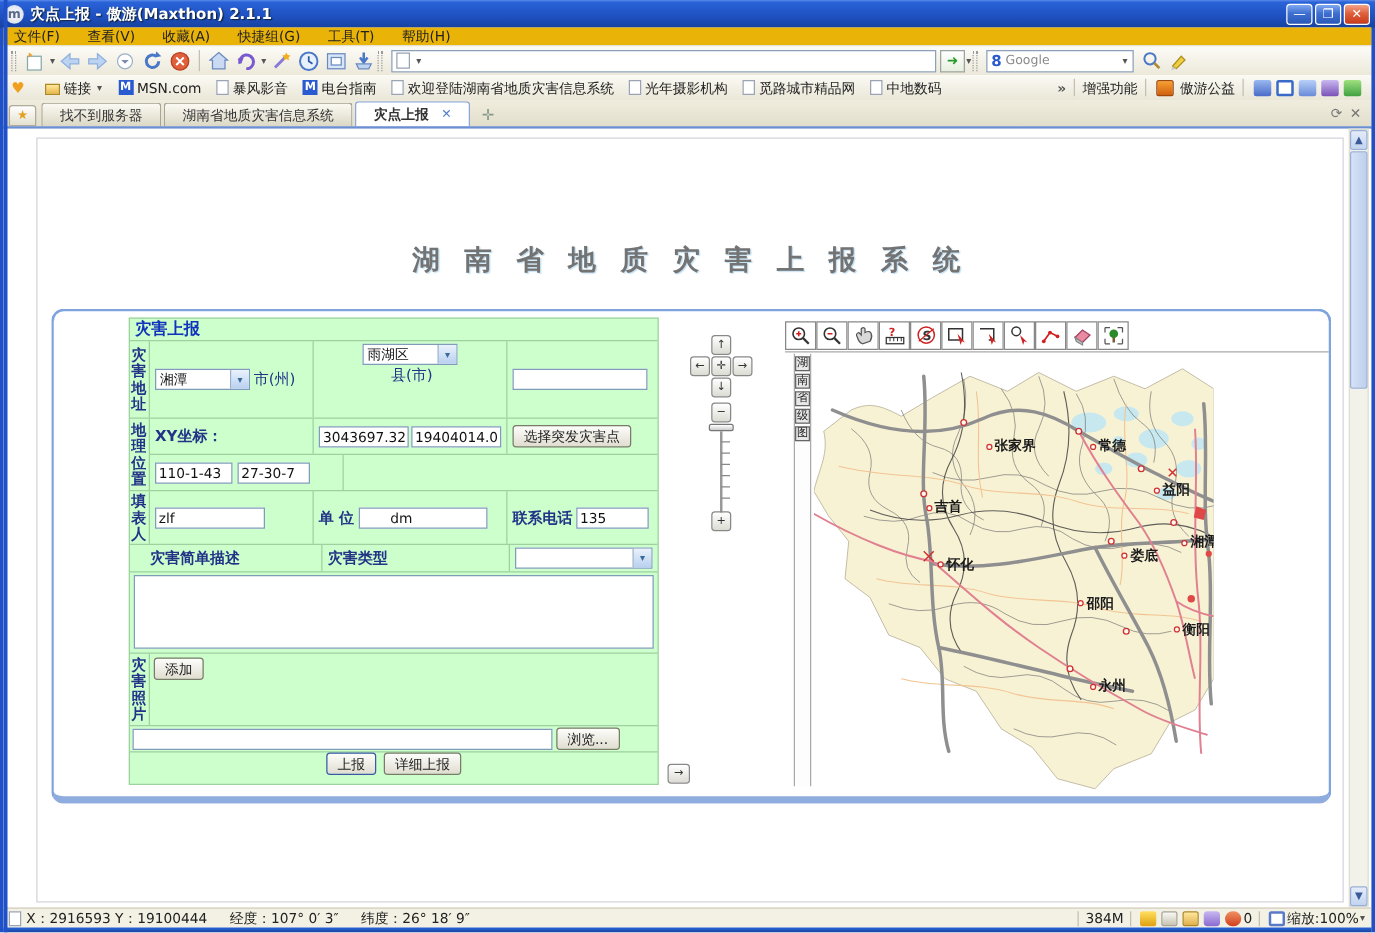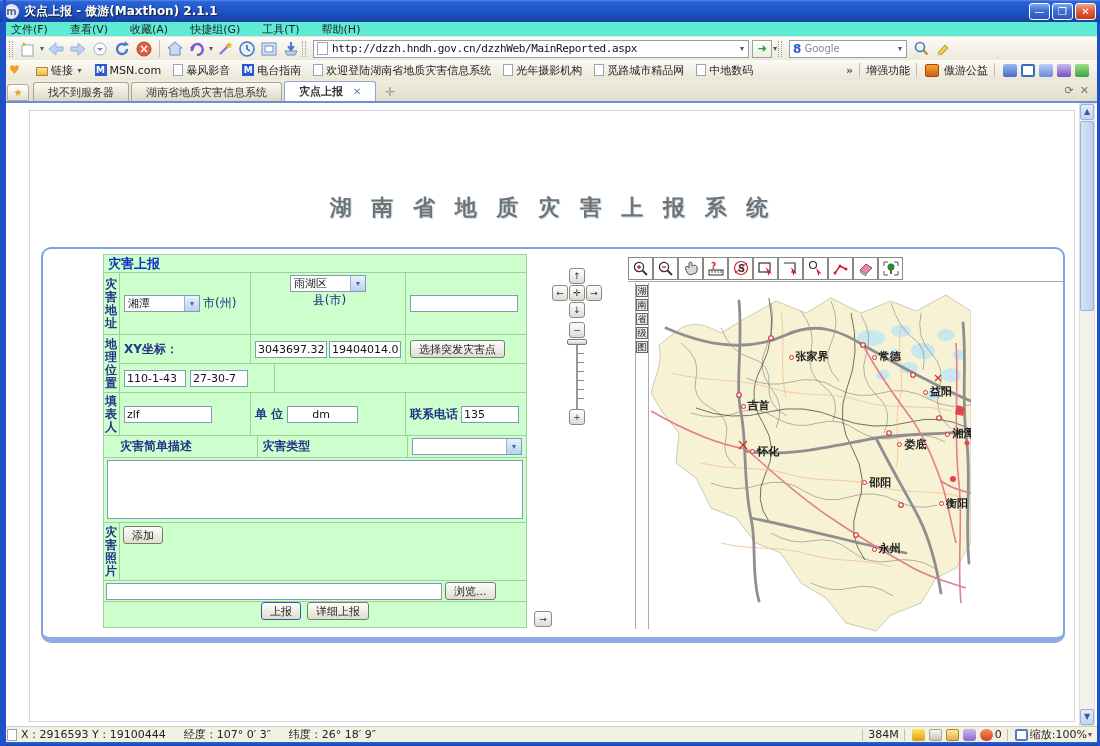--- a/index.html
+++ b/index.html
@@ -14,21 +14,21 @@
     color:#fff; display:flex; align-items:center; padding:0 4px; }
   .titlebar .appicon { width:15px; height:15px; border-radius:50%; background:radial-gradient(#fdfdfd,#cfd8e8); color:#5a6a8a;
     font-size:10px; font-weight:bold; text-align:center; line-height:15px; margin-right:5px; }
   .titlebar .ttl { font-weight:bold; font-size:12px; text-shadow:1px 1px 1px #123; flex:1; }
   .winbtn { width:21px; height:17px; margin-left:2px; border-radius:3px; border:1px solid #fff;
     color:#fff; font-size:10px; line-height:15px; text-align:center;
     background:linear-gradient(#7FA7F0,#3E6FD0 45%,#2A58B8); }
   .winbtn.close { background:linear-gradient(#F2A38A,#E0603C 45%,#C83A18); }
 
   
-  .menubar { position:absolute; left:0; right:0; top:22px; height:15px; background:#5eead4; display:flex; align-items:center; padding-left:8px; border-bottom:1px solid #E6E3D4;}
+  .menubar { position:absolute; left:0; right:0; top:22px; height:15px; background:#eab308; display:flex; align-items:center; padding-left:8px; border-bottom:1px solid #E6E3D4;}
   .menubar span { margin-right:22px; color:#222; font-size:11px; }
 
   
   .toolbar { position:absolute; left:0; right:0; top:37px; height:23px; background:linear-gradient(#FCFBF6,#ECE9DA); display:flex; align-items:center; padding-left:6px; }
   .tb-grip { width:4px; height:16px; border-left:1px dotted #9a9a9a; border-right:1px dotted #9a9a9a; margin:0 4px 0 0; }
   .tbtn { width:20px; height:19px; display:flex; align-items:center; justify-content:center; margin:0 1px; border-radius:2px; }
   .tbtn svg { display:block; }
   .tb-sep { width:1px; height:17px; background:#c4c0b0; margin:0 4px; }
   .drop { font-size:8px; color:#555; margin:0 1px; }
   .addrbar { display:flex; align-items:center; background:#fff; border:1px solid #8CA0B8; height:18px; width:436px; margin:0 3px; padding:0 3px; }
@@ -214,21 +214,20 @@
       </div>
     <div class="tbtn">
         <svg width="16" height="15">
           <path d="M8 1 L8 8 M5 5 L8 9 L11 5" stroke="#4a78c8" stroke-width="2" fill="none"></path>
           <path d="M2 10 L14 10 L12 14 L4 14 Z" fill="#BCD4F2" stroke="#6A8AC0"></path>
         </svg>
       </div>
     <div class="tb-grip"></div>
     <div class="addrbar">
       <span class="doc"></span>
-      <span class="url">http://dzzh.hndh.gov.cn/dzzhWeb/MainReported.aspx</span>
       <span class="drop">▾</span>
     </div>
     <div class="gobtn">➜</div>
     <span class="drop">▾</span>
     <div class="tb-grip"></div>
     <div class="searchbox">
       <span class="glogo">8</span>
       <span class="sval">Google</span>
       <span class="drop">▾</span>
     </div>
@@ -377,21 +376,21 @@
           <div class="frow" style="height:43px;">
             <div class="vlabel">
                 <span>填表人</span>
               </div>
             <div class="cells">
               <div class="cell" style="width:131px;">
                   <input class="gin" style="width: 88px;" value="zlf">
                 </div>
               <div class="cell" style="width:155px;">
                 <span class="flabel">单 位</span>
-                <input class="gin" style="width: 71px; margin-left: 4px; padding-left: 24px;" value="dm">
+                <input class="gin" style="width: 103px; margin-left: 4px; padding-left: 24px;" value="dm">
               </div>
               <div class="cell">
                 <span class="flabel">联系电话</span>
                 <input class="gin" style="width: 58px; margin-left: 3px;" value="135">
               </div>
             </div>
           </div>
 
           <div class="frow" style="height:22px;">
             <div class="cell flabel" style="width:147px;margin-left:12px;">灾害简单描述</div>

